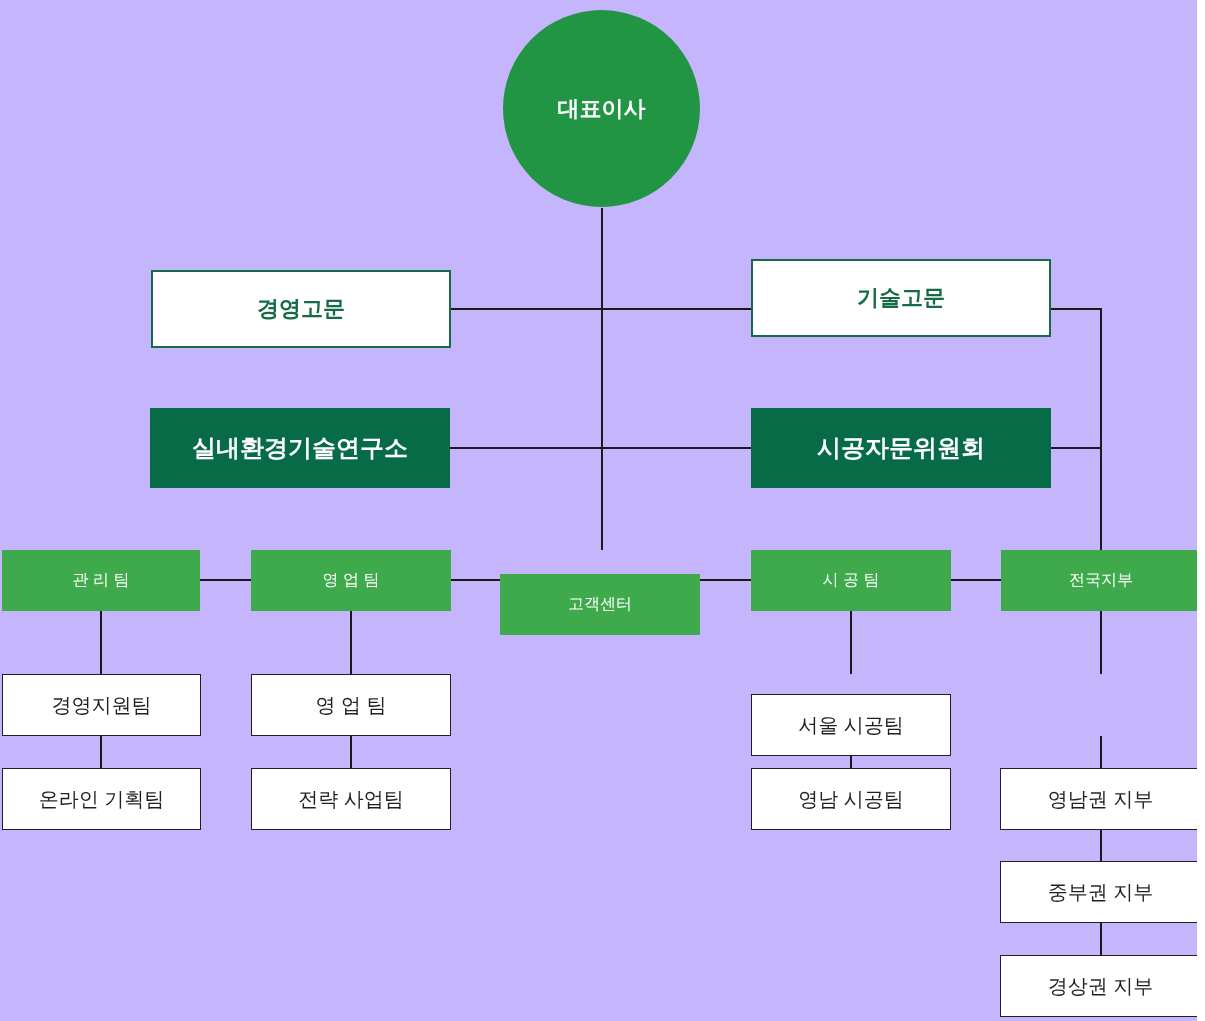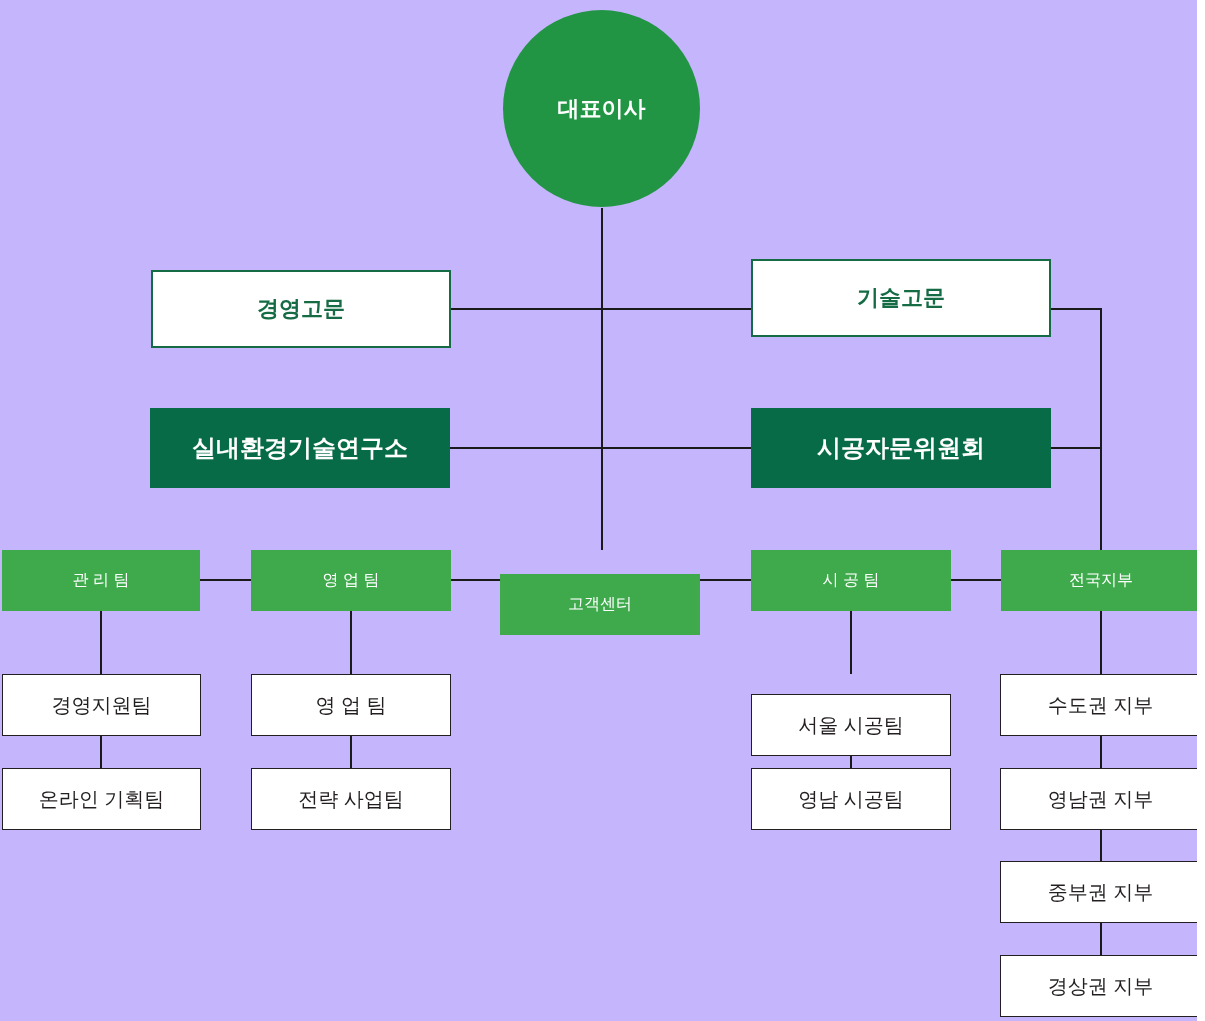--- a/index.html
+++ b/index.html
@@ -69,18 +69,17 @@
 
   <div class="node subteam" style="left:2px;top:674px;width:199px;height:62px;">경영지원팀</div>
   <div class="node subteam" style="left:2px;top:768px;width:199px;height:62px;">온라인 기획팀</div>
 
   <div class="node subteam" style="left:251px;top:674px;width:200px;height:62px;">영 업 팀</div>
   <div class="node subteam" style="left:251px;top:768px;width:200px;height:62px;">전략 사업팀</div>
 
   <div class="node subteam" style="left:751px;top:674px;width:200px;height:62px;margin-top:20px;">서울 시공팀</div>
   <div class="node subteam" style="left:751px;top:768px;width:200px;height:62px;">영남 시공팀</div>
 
-  <div class="node subteam" style="left:1000px;top:674px;width:201px;height:62px;">수도권 지부</div>
   <div class="node subteam" style="left:1000px;top:861px;width:201px;height:62px;">중부권 지부</div>
   <div class="node subteam" style="left:1000px;top:768px;width:201px;height:62px;">영남권 지부</div>
   <div class="node subteam" style="left:1000px;top:955px;width:201px;height:62px;">경상권 지부</div>
 
 </div>
 
 </body></html>

